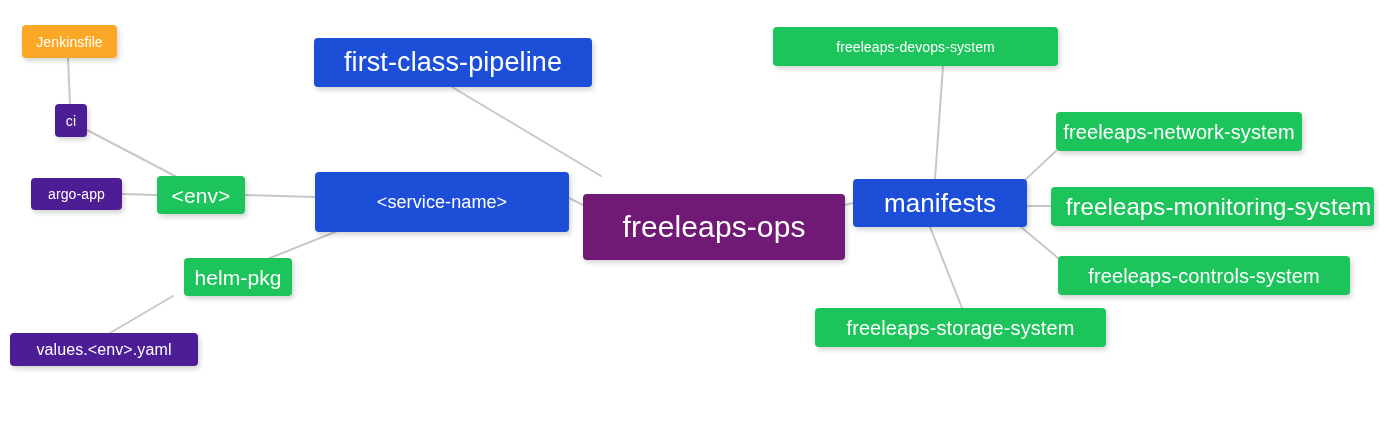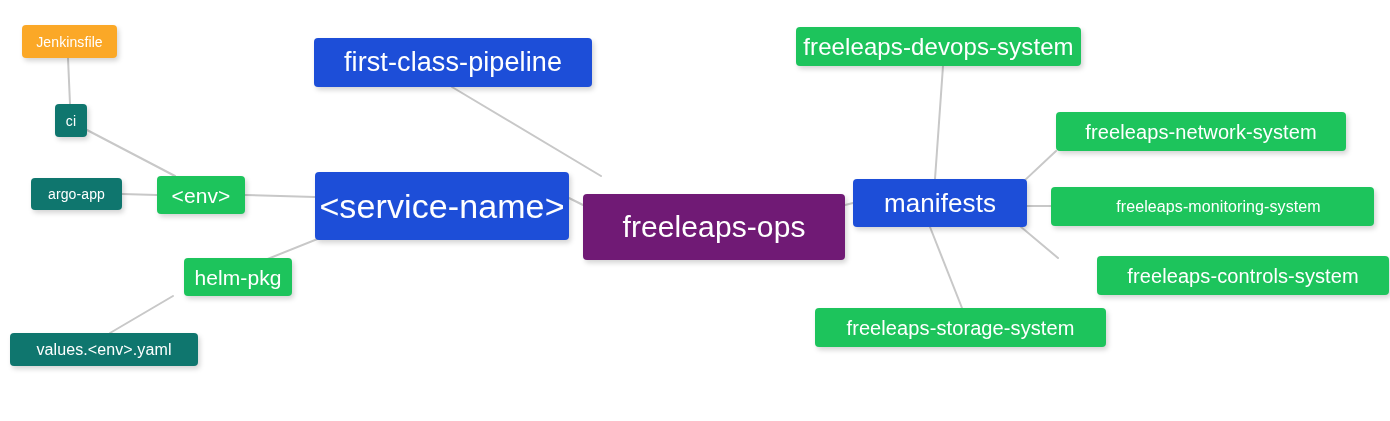--- a/index.html
+++ b/index.html
@@ -40,21 +40,21 @@
     white-space: nowrap;
     line-height: 1;
     letter-spacing: 0.1px;
     box-shadow: 2px 3px 5px rgba(0,0,0,0.17);
     text-rendering: optimizeLegibility;
   }
   .n-root   { background: #701a75; margin-top: 22px; }
   .n-blue   { background: #1d4ed8; }
   .n-green  { background: #1dc45c; }
   .n-orange { background: #fba827; text-align: center; }
-  .n-red    { background: #0f766e; }
+  .n-red    { background: #4c1d95; }
 </style>
 </head>
 <body>
 
 <div id="canvas">
   <svg id="edges" width="1390" height="421" viewBox="0 0 1390 421" xmlns="http://www.w3.org/2000/svg">
       <line x1="583" y1="205" x2="569" y2="198" stroke="#c8c8c8" stroke-width="2" stroke-linecap="round"></line>
       <line x1="601" y1="176" x2="452" y2="87" stroke="#c8c8c8" stroke-width="2" stroke-linecap="round"></line>
       <line x1="845" y1="205" x2="853" y2="203" stroke="#c8c8c8" stroke-width="2" stroke-linecap="round"></line>
       <line x1="315" y1="197" x2="245" y2="195" stroke="#c8c8c8" stroke-width="2" stroke-linecap="round"></line>
@@ -63,27 +63,27 @@
       <line x1="157" y1="195" x2="122" y2="194" stroke="#c8c8c8" stroke-width="2" stroke-linecap="round"></line>
       <line x1="70" y1="104" x2="68" y2="58" stroke="#c8c8c8" stroke-width="2" stroke-linecap="round"></line>
       <line x1="173" y1="296" x2="110" y2="333" stroke="#c8c8c8" stroke-width="2" stroke-linecap="round"></line>
       <line x1="935" y1="179" x2="943" y2="66" stroke="#c8c8c8" stroke-width="2" stroke-linecap="round"></line>
       <line x1="1008" y1="196" x2="1056" y2="151" stroke="#c8c8c8" stroke-width="2" stroke-linecap="round"></line>
       <line x1="1008" y1="206" x2="1051" y2="206" stroke="#c8c8c8" stroke-width="2" stroke-linecap="round"></line>
       <line x1="1008" y1="216" x2="1058" y2="258" stroke="#c8c8c8" stroke-width="2" stroke-linecap="round"></line>
       <line x1="930" y1="227" x2="962" y2="308" stroke="#c8c8c8" stroke-width="2" stroke-linecap="round"></line>
     </svg>
 <div class="node n-root" style="left: 583px; top: 172px; width: 262px; height: 66px; font-size: 30px;">freeleaps-ops</div>
-    <div class="node n-blue" style="left: 315px; top: 172px; width: 254px; height: 68px; font-size: 34px;">&lt;service-name&gt;</div>
+    <div class="node n-blue" style="left: 315px; top: 172px; width: 254px; height: 60px; font-size: 18px;">&lt;service-name&gt;</div>
     <div class="node n-blue" style="left: 314px; top: 38px; width: 278px; height: 49px; font-size: 27px;">first-class-pipeline</div>
     <div class="node n-blue" style="left: 853px; top: 179px; width: 174px; height: 48px; font-size: 26px;">manifests</div>
     <div class="node n-green" style="left: 157px; top: 176px; width: 88px; height: 38px; font-size: 21px;">&lt;env&gt;</div>
     <div class="node n-green" style="left: 152px; top: 258px; width: 108px; height: 38px; font-size: 21px; margin-left: 32px;">helm-pkg</div>
     <div class="node n-orange" style="left: 22px; top: 25px; width: 95px; height: 33px; font-size: 14px;">Jenkinsfile</div>
     <div class="node n-red" style="left: 55px; top: 104px; width: 32px; height: 33px; font-size: 14px;">ci</div>
     <div class="node n-red" style="left: 31px; top: 178px; width: 91px; height: 32px; font-size: 14px;">argo-app</div>
     <div class="node n-red" style="left: 10px; top: 333px; width: 188px; height: 33px; font-size: 16px;">values.&lt;env&gt;.yaml</div>
-    <div class="node n-green" style="left: 796px; top: 27px; width: 285px; height: 39px; font-size: 24px;">freeleaps-devops-system</div>
-    <div class="node n-green" style="left: 1056px; top: 112px; width: 290px; height: 39px; font-size: 20px; text-align: right;">freeleaps-network-system</div>
-    <div class="node n-green" style="left: 1051px; top: 187px; width: 323px; height: 39px; font-size: 16px; padding-left: 12px;">freeleaps-monitoring-system</div>
-    <div class="node n-green" style="left: 1058px; top: 256px; width: 292px; height: 39px; font-size: 20px; margin-left: 39px;">freeleaps-controls-system</div>
+    <div class="node n-green" style="left: 773px; top: 27px; width: 285px; height: 39px; font-size: 14px;">freeleaps-devops-system</div>
+    <div class="node n-green" style="left: 1056px; top: 112px; width: 246px; height: 39px; font-size: 20px; text-align: right;">freeleaps-network-system</div>
+    <div class="node n-green" style="left: 1051px; top: 187px; width: 323px; height: 39px; font-size: 24px; padding-left: 12px;">freeleaps-monitoring-system</div>
+    <div class="node n-green" style="left: 1058px; top: 256px; width: 292px; height: 39px; font-size: 20px;">freeleaps-controls-system</div>
     <div class="node n-green" style="left: 815px; top: 308px; width: 291px; height: 39px; font-size: 20px; text-align: center;">freeleaps-storage-system</div>
   </div>
 
 </body></html>

